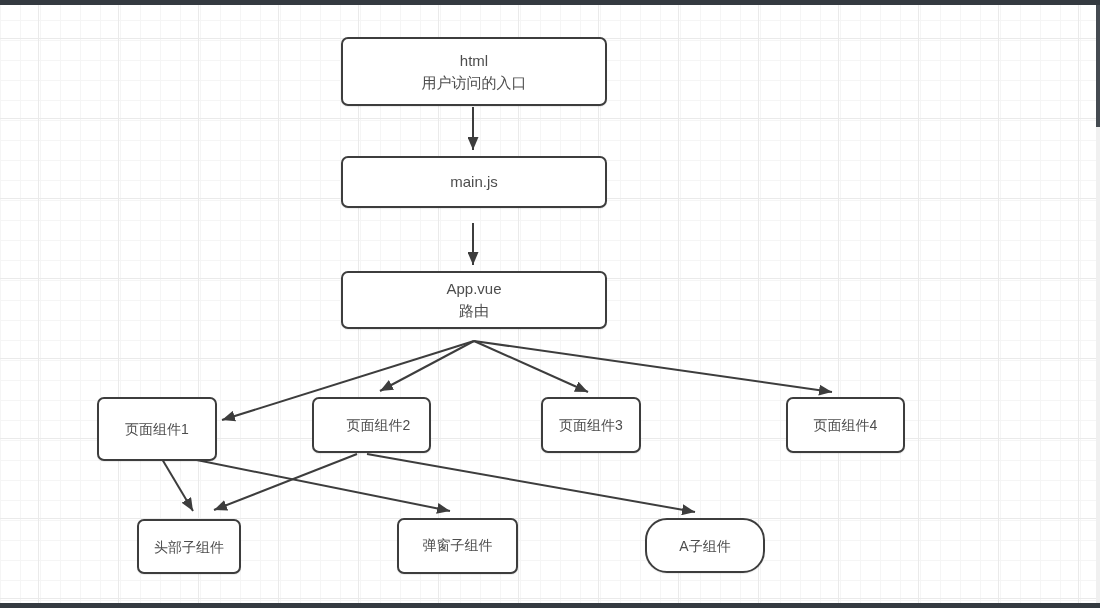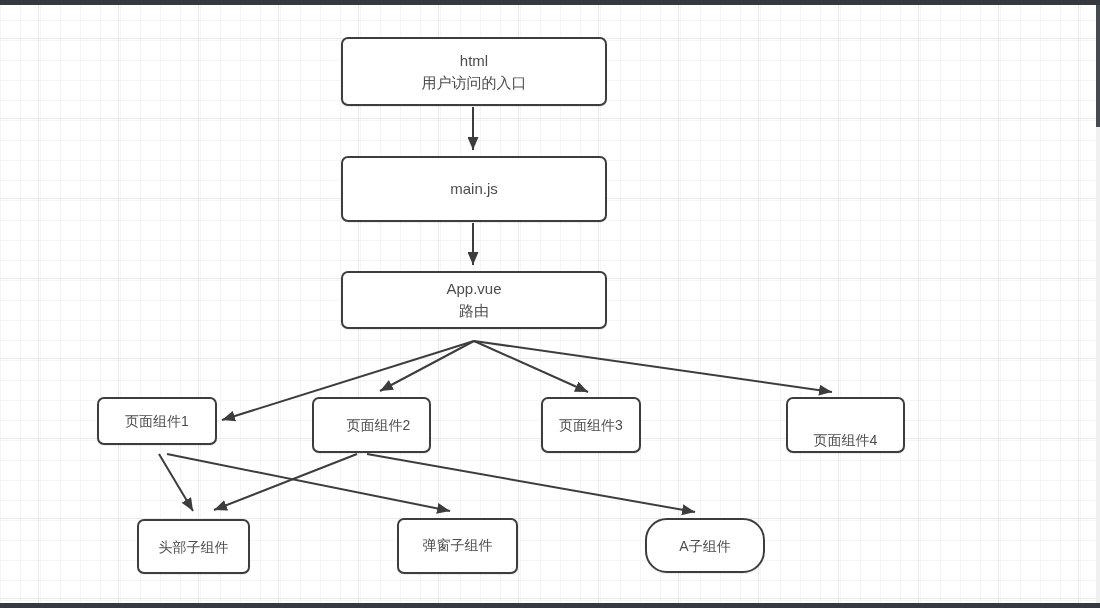--- a/index.html
+++ b/index.html
@@ -106,40 +106,40 @@
         <line x1="357" y1="454" x2="214" y2="510" marker-end="url(#arrowhead)"></line>
         <line x1="367" y1="454" x2="695" y2="512" marker-end="url(#arrowhead)"></line>
       </g>
   </svg>
 
   <div id="node-layer">
       <div class="node large" style="left: 341px; top: 37px; width: 266px; height: 69px;">
         <span>html</span>
         <span>用户访问的入口</span>
       </div>
-      <div class="node large" style="left: 341px; top: 156px; width: 266px; height: 66px;">
+      <div class="node large" style="left: 341px; top: 156px; width: 266px; height: 52px;">
         <span>main.js</span>
       </div>
       <div class="node large" style="left: 341px; top: 271px; width: 266px; height: 58px;">
         <span>App.vue</span>
         <span>路由</span>
       </div>
-      <div class="node" style="left: 97px; top: 397px; width: 120px; height: 48px;">
+      <div class="node" style="left: 97px; top: 397px; width: 120px; height: 64px;">
         <span>页面组件1</span>
       </div>
       <div class="node" style="left: 312px; top: 397px; width: 119px; height: 56px; padding-left: 14px;">
         <span>页面组件2</span>
       </div>
       <div class="node" style="left: 541px; top: 397px; width: 100px; height: 56px;">
         <span>页面组件3</span>
       </div>
-      <div class="node" style="left: 786px; top: 397px; width: 119px; height: 56px; justify-content: flex-end;">
+      <div class="node" style="left: 786px; top: 397px; width: 119px; height: 56px;">
         <span>页面组件4</span>
       </div>
-      <div class="node" style="left: 137px; top: 519px; width: 113px; height: 55px;">
+      <div class="node" style="left: 137px; top: 519px; width: 104px; height: 55px;">
         <span>头部子组件</span>
       </div>
       <div class="node" style="left: 397px; top: 518px; width: 121px; height: 56px; font-family: Liberation Serif, serif;">
         <span>弹窗子组件</span>
       </div>
       <div class="node" style="left: 645px; top: 518px; width: 120px; height: 55px; border-radius: 22px;">
         <span>A子组件</span>
       </div>
     </div>
 

